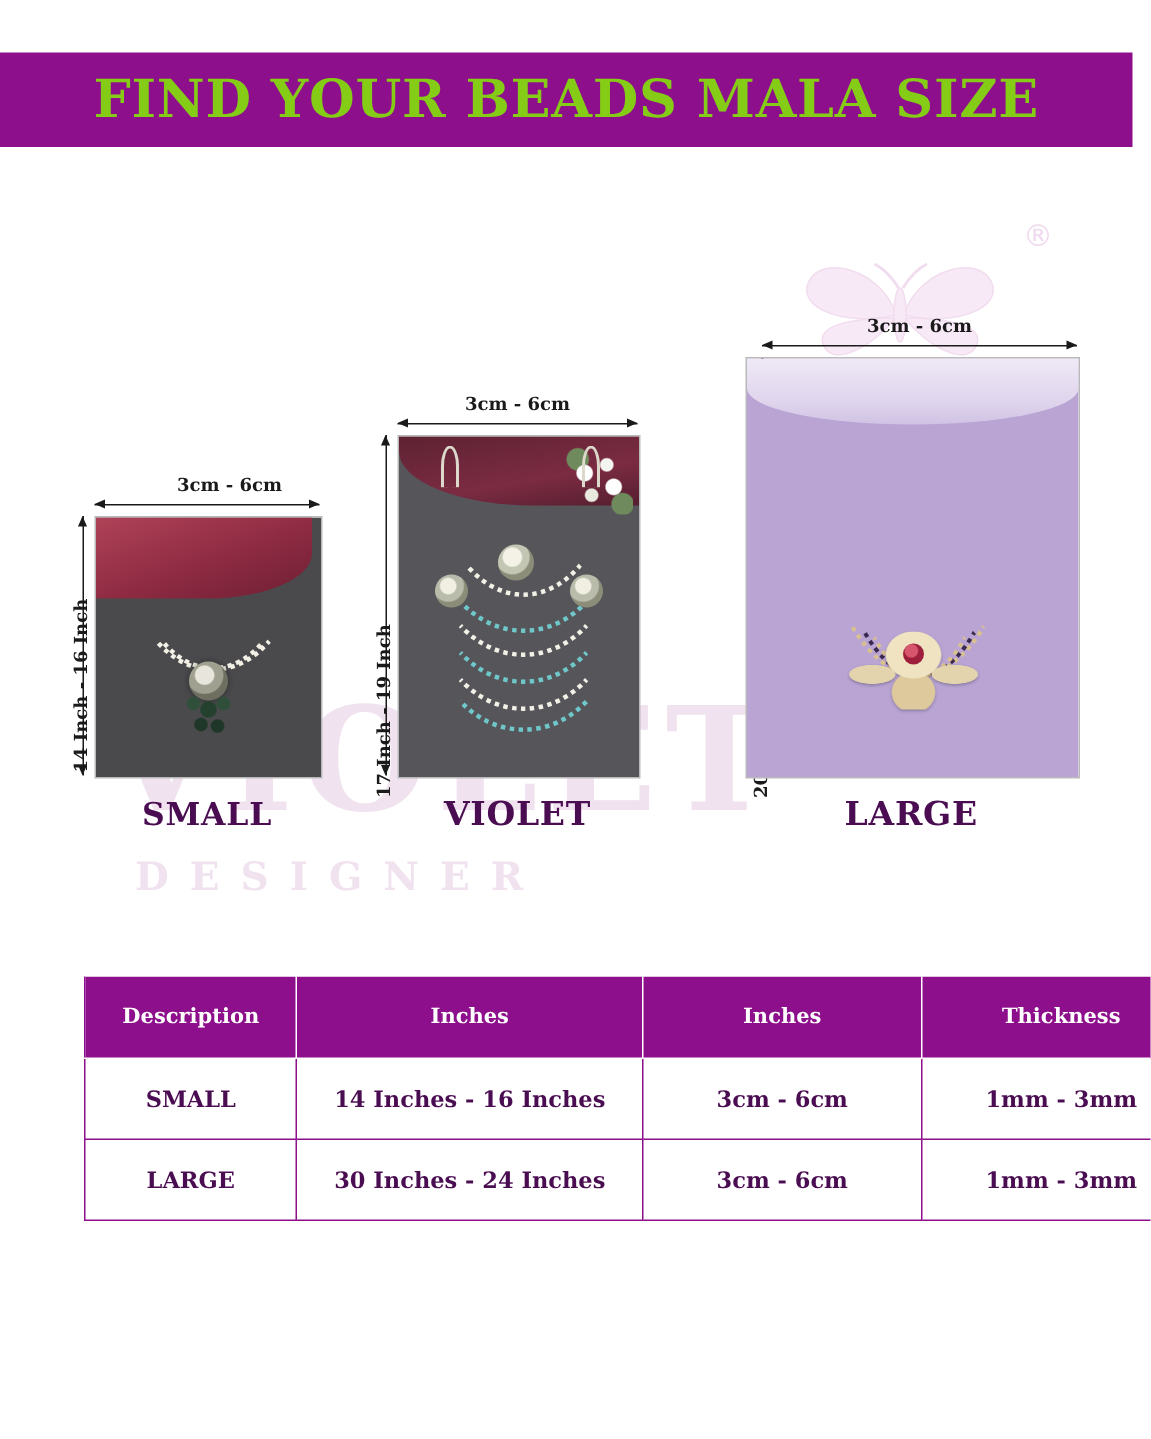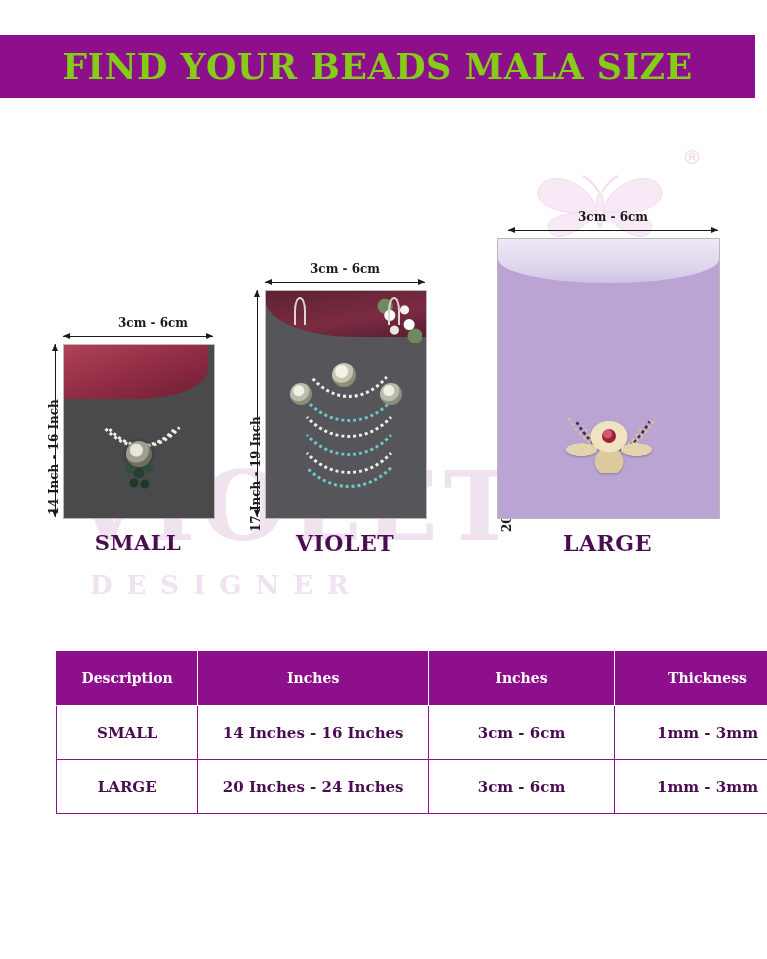--- a/index.html
+++ b/index.html
@@ -400,19 +400,19 @@
     </thead>
     <tbody>
       <tr>
         <td class="desc">SMALL</td>
         <td>14 Inches - 16 Inches</td>
         <td>3cm - 6cm</td>
         <td>1mm - 3mm</td>
       </tr>
       <tr>
         <td class="desc">LARGE</td>
-        <td>20 Inches - 24 Inches</td>
+        <td>30 Inches - 24 Inches</td>
         <td>3cm - 6cm</td>
         <td>1mm - 3mm</td>
       </tr>
     </tbody>
   </table>
 </div>
 
 </body></html>

